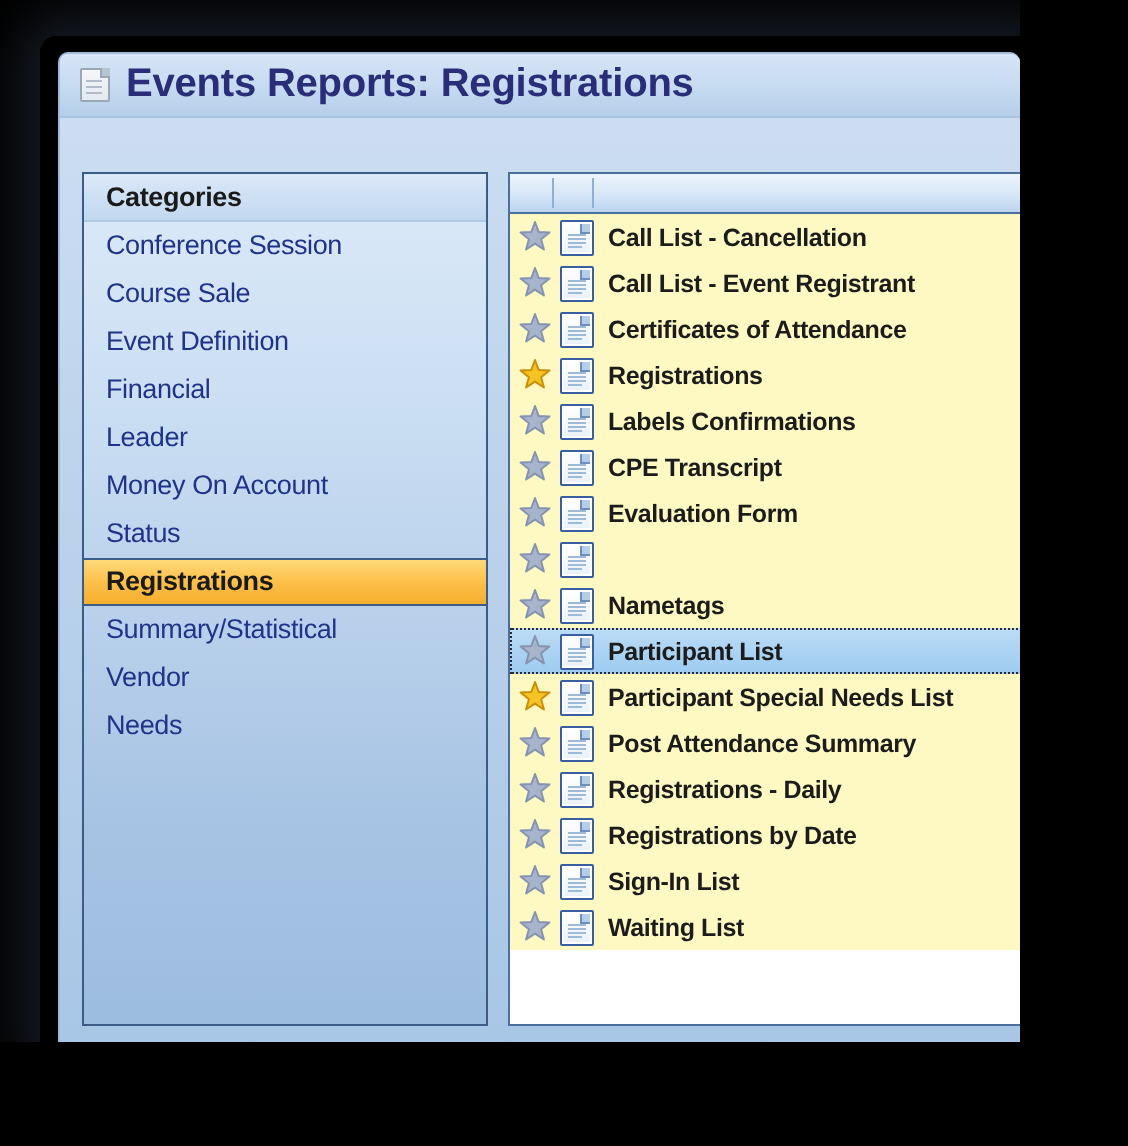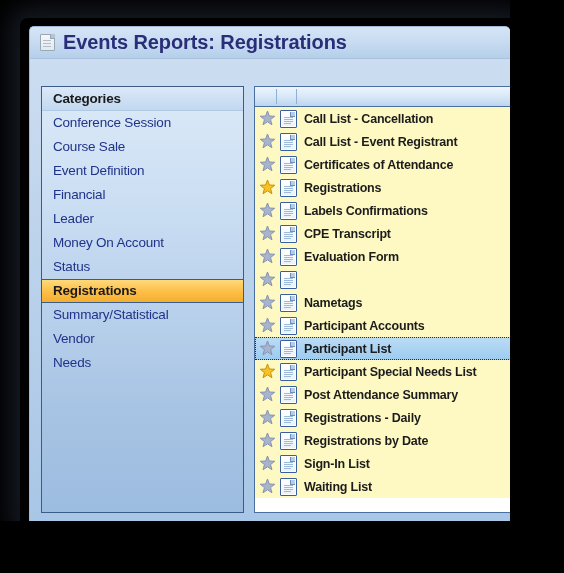--- a/index.html
+++ b/index.html
@@ -401,36 +401,20 @@
               <span class="docicon">
                 <span class="inner"></span>
                 <span class="l" style="top:6px;width:9px;"></span>
                 <span class="l" style="top:8px;width:9px;"></span>
                 <span class="l" style="top:10px;width:9px;"></span>
                 <span class="l" style="top:12px;width:7px;"></span>
                 <span class="fold"></span>
               </span>
               <span class="row-label">Nametags</span>
             </div>
-            <div class="row">
-              <span class="star">
-                <svg viewBox="0 0 17 17">
-                  <polygon points="8.50,1.00 10.38,6.01 15.73,6.25 11.54,9.59 12.97,14.75 8.50,11.80 4.03,14.75 5.46,9.59 1.27,6.25 6.62,6.01" fill="#a8b4cc" stroke="#8593b0" stroke-width="1" stroke-linejoin="round"></polygon>
-                </svg>
-              </span>
-              <span class="docicon">
-                <span class="inner"></span>
-                <span class="l" style="top:6px;width:9px;"></span>
-                <span class="l" style="top:8px;width:9px;"></span>
-                <span class="l" style="top:10px;width:9px;"></span>
-                <span class="l" style="top:12px;width:7px;"></span>
-                <span class="fold"></span>
-              </span>
-              <span class="row-label">Participant Accounts</span>
-            </div>
             <div class="row selected">
               <span class="star">
                 <svg viewBox="0 0 17 17">
                   <polygon points="8.50,1.00 10.38,6.01 15.73,6.25 11.54,9.59 12.97,14.75 8.50,11.80 4.03,14.75 5.46,9.59 1.27,6.25 6.62,6.01" fill="#a8b4cc" stroke="#8593b0" stroke-width="1" stroke-linejoin="round"></polygon>
                 </svg>
               </span>
               <span class="docicon">
                 <span class="inner"></span>
                 <span class="l" style="top:6px;width:9px;"></span>
                 <span class="l" style="top:8px;width:9px;"></span>

